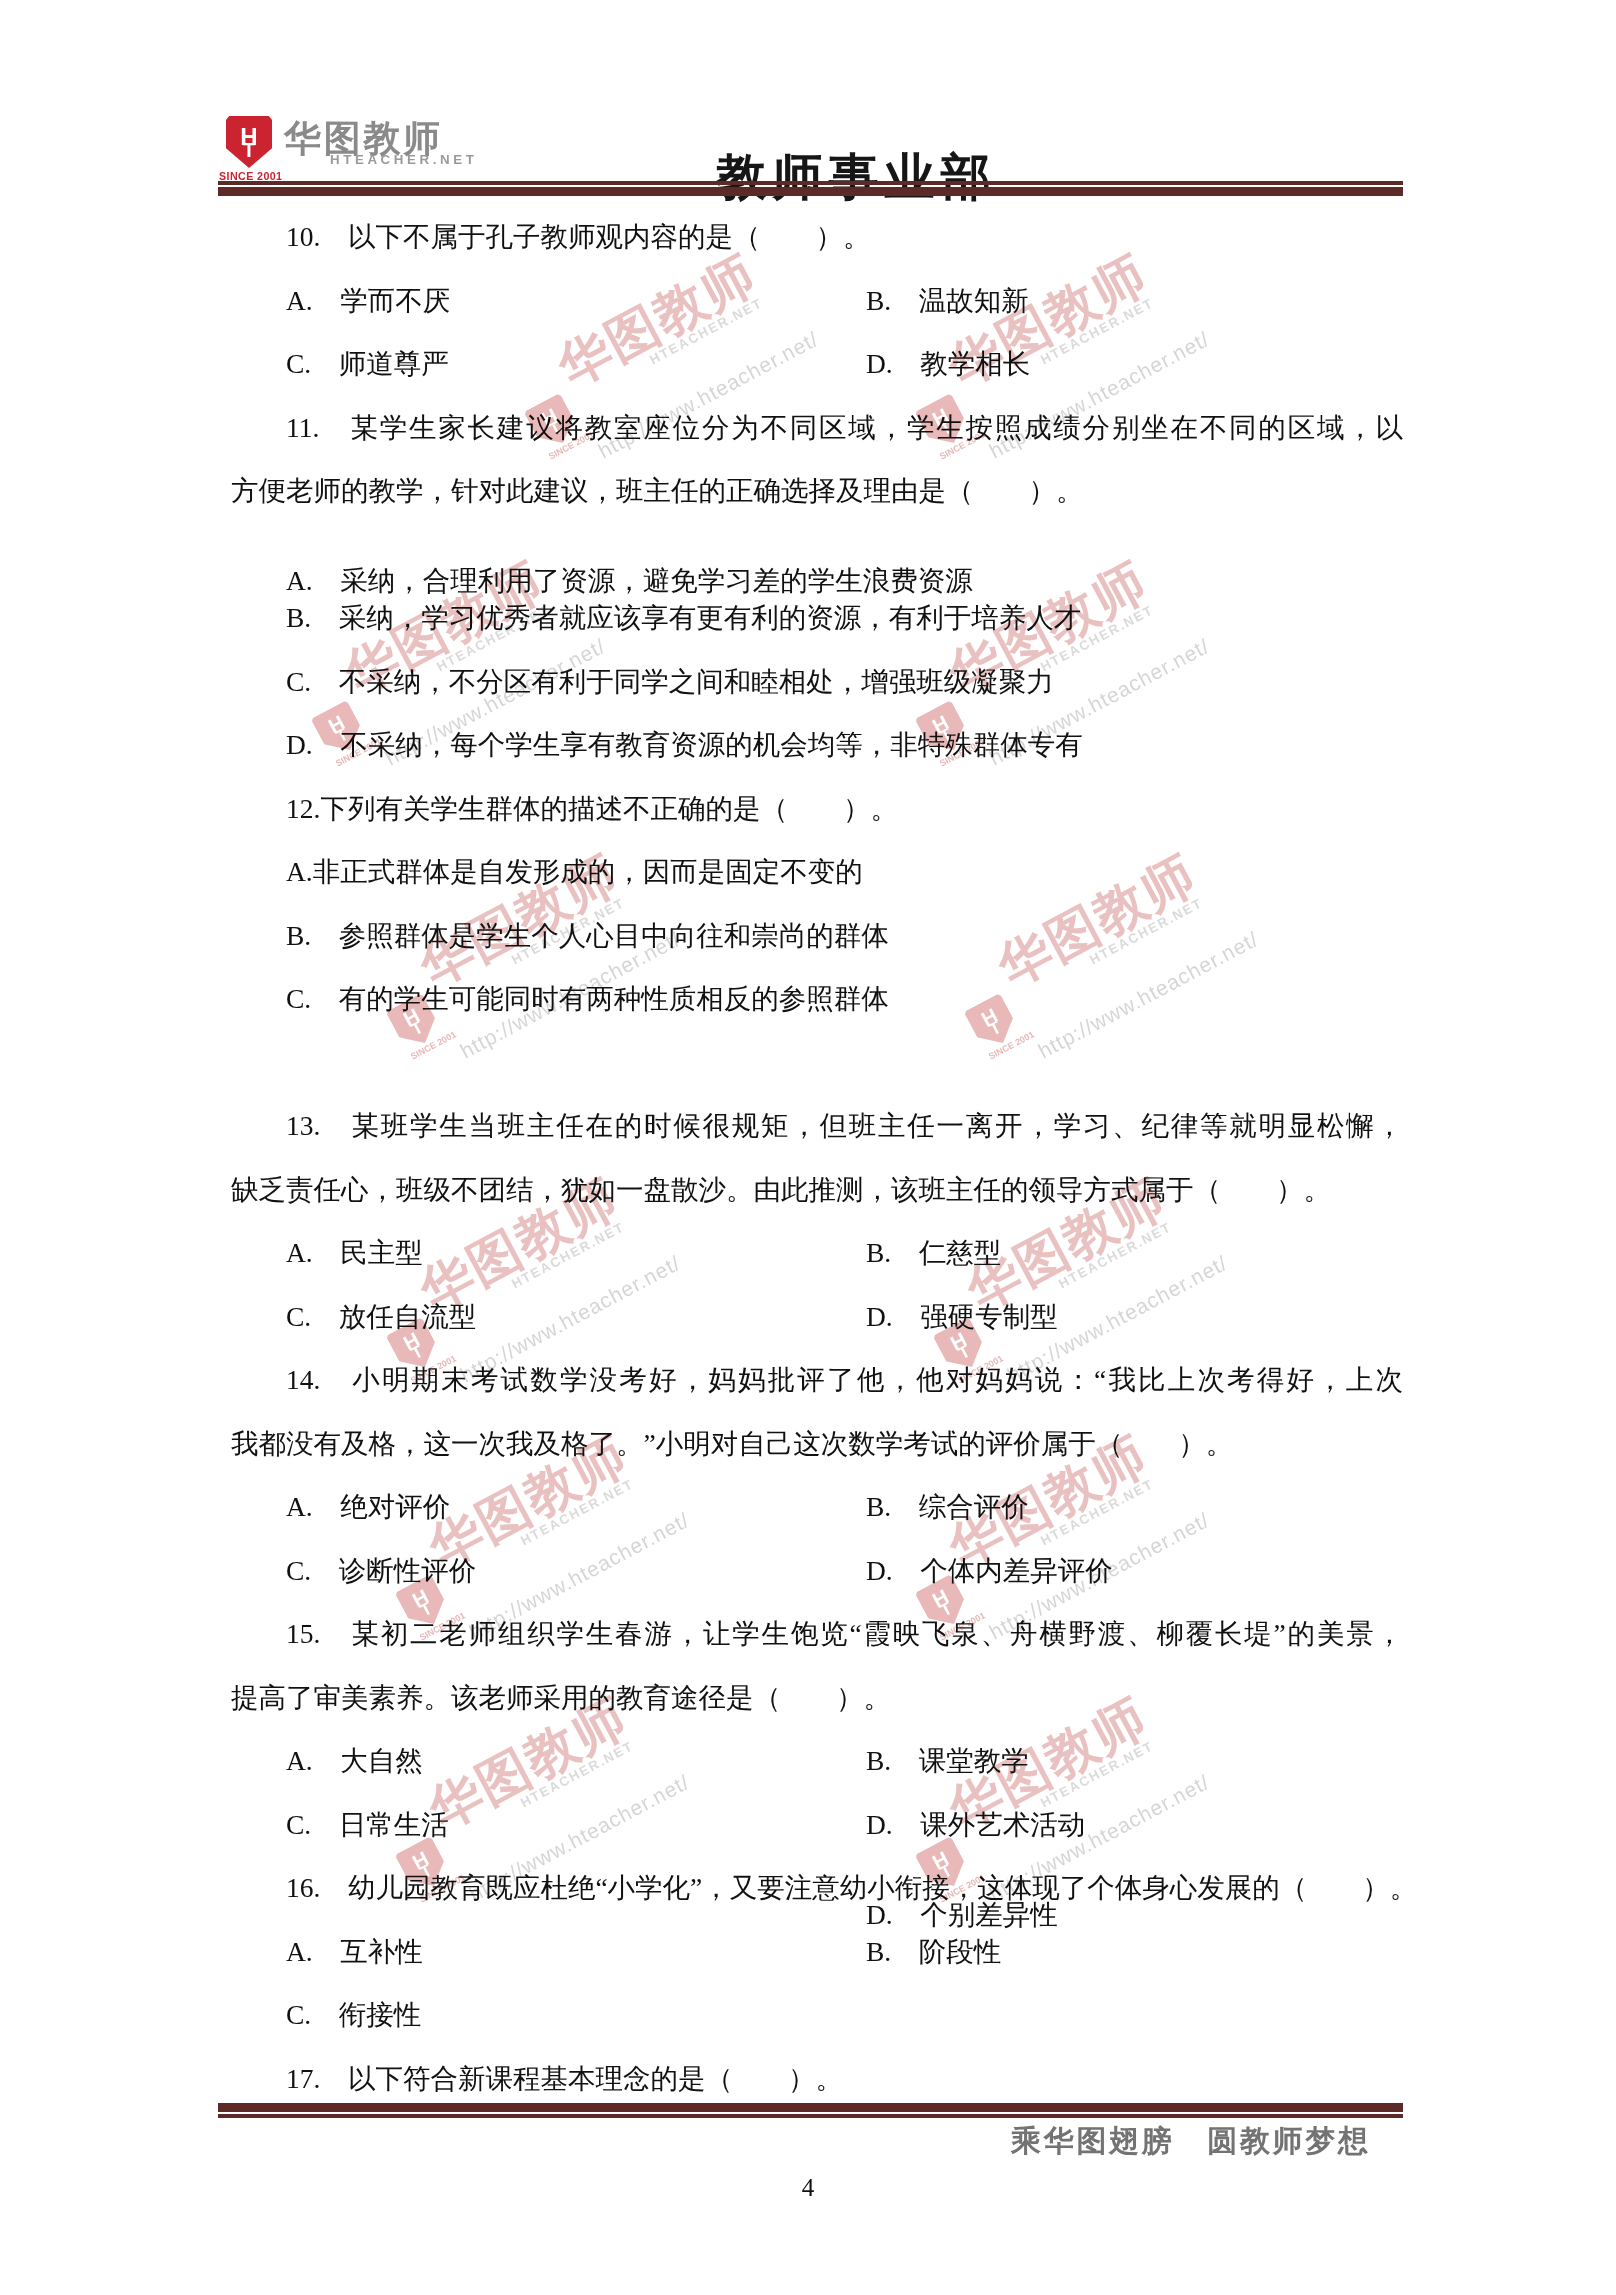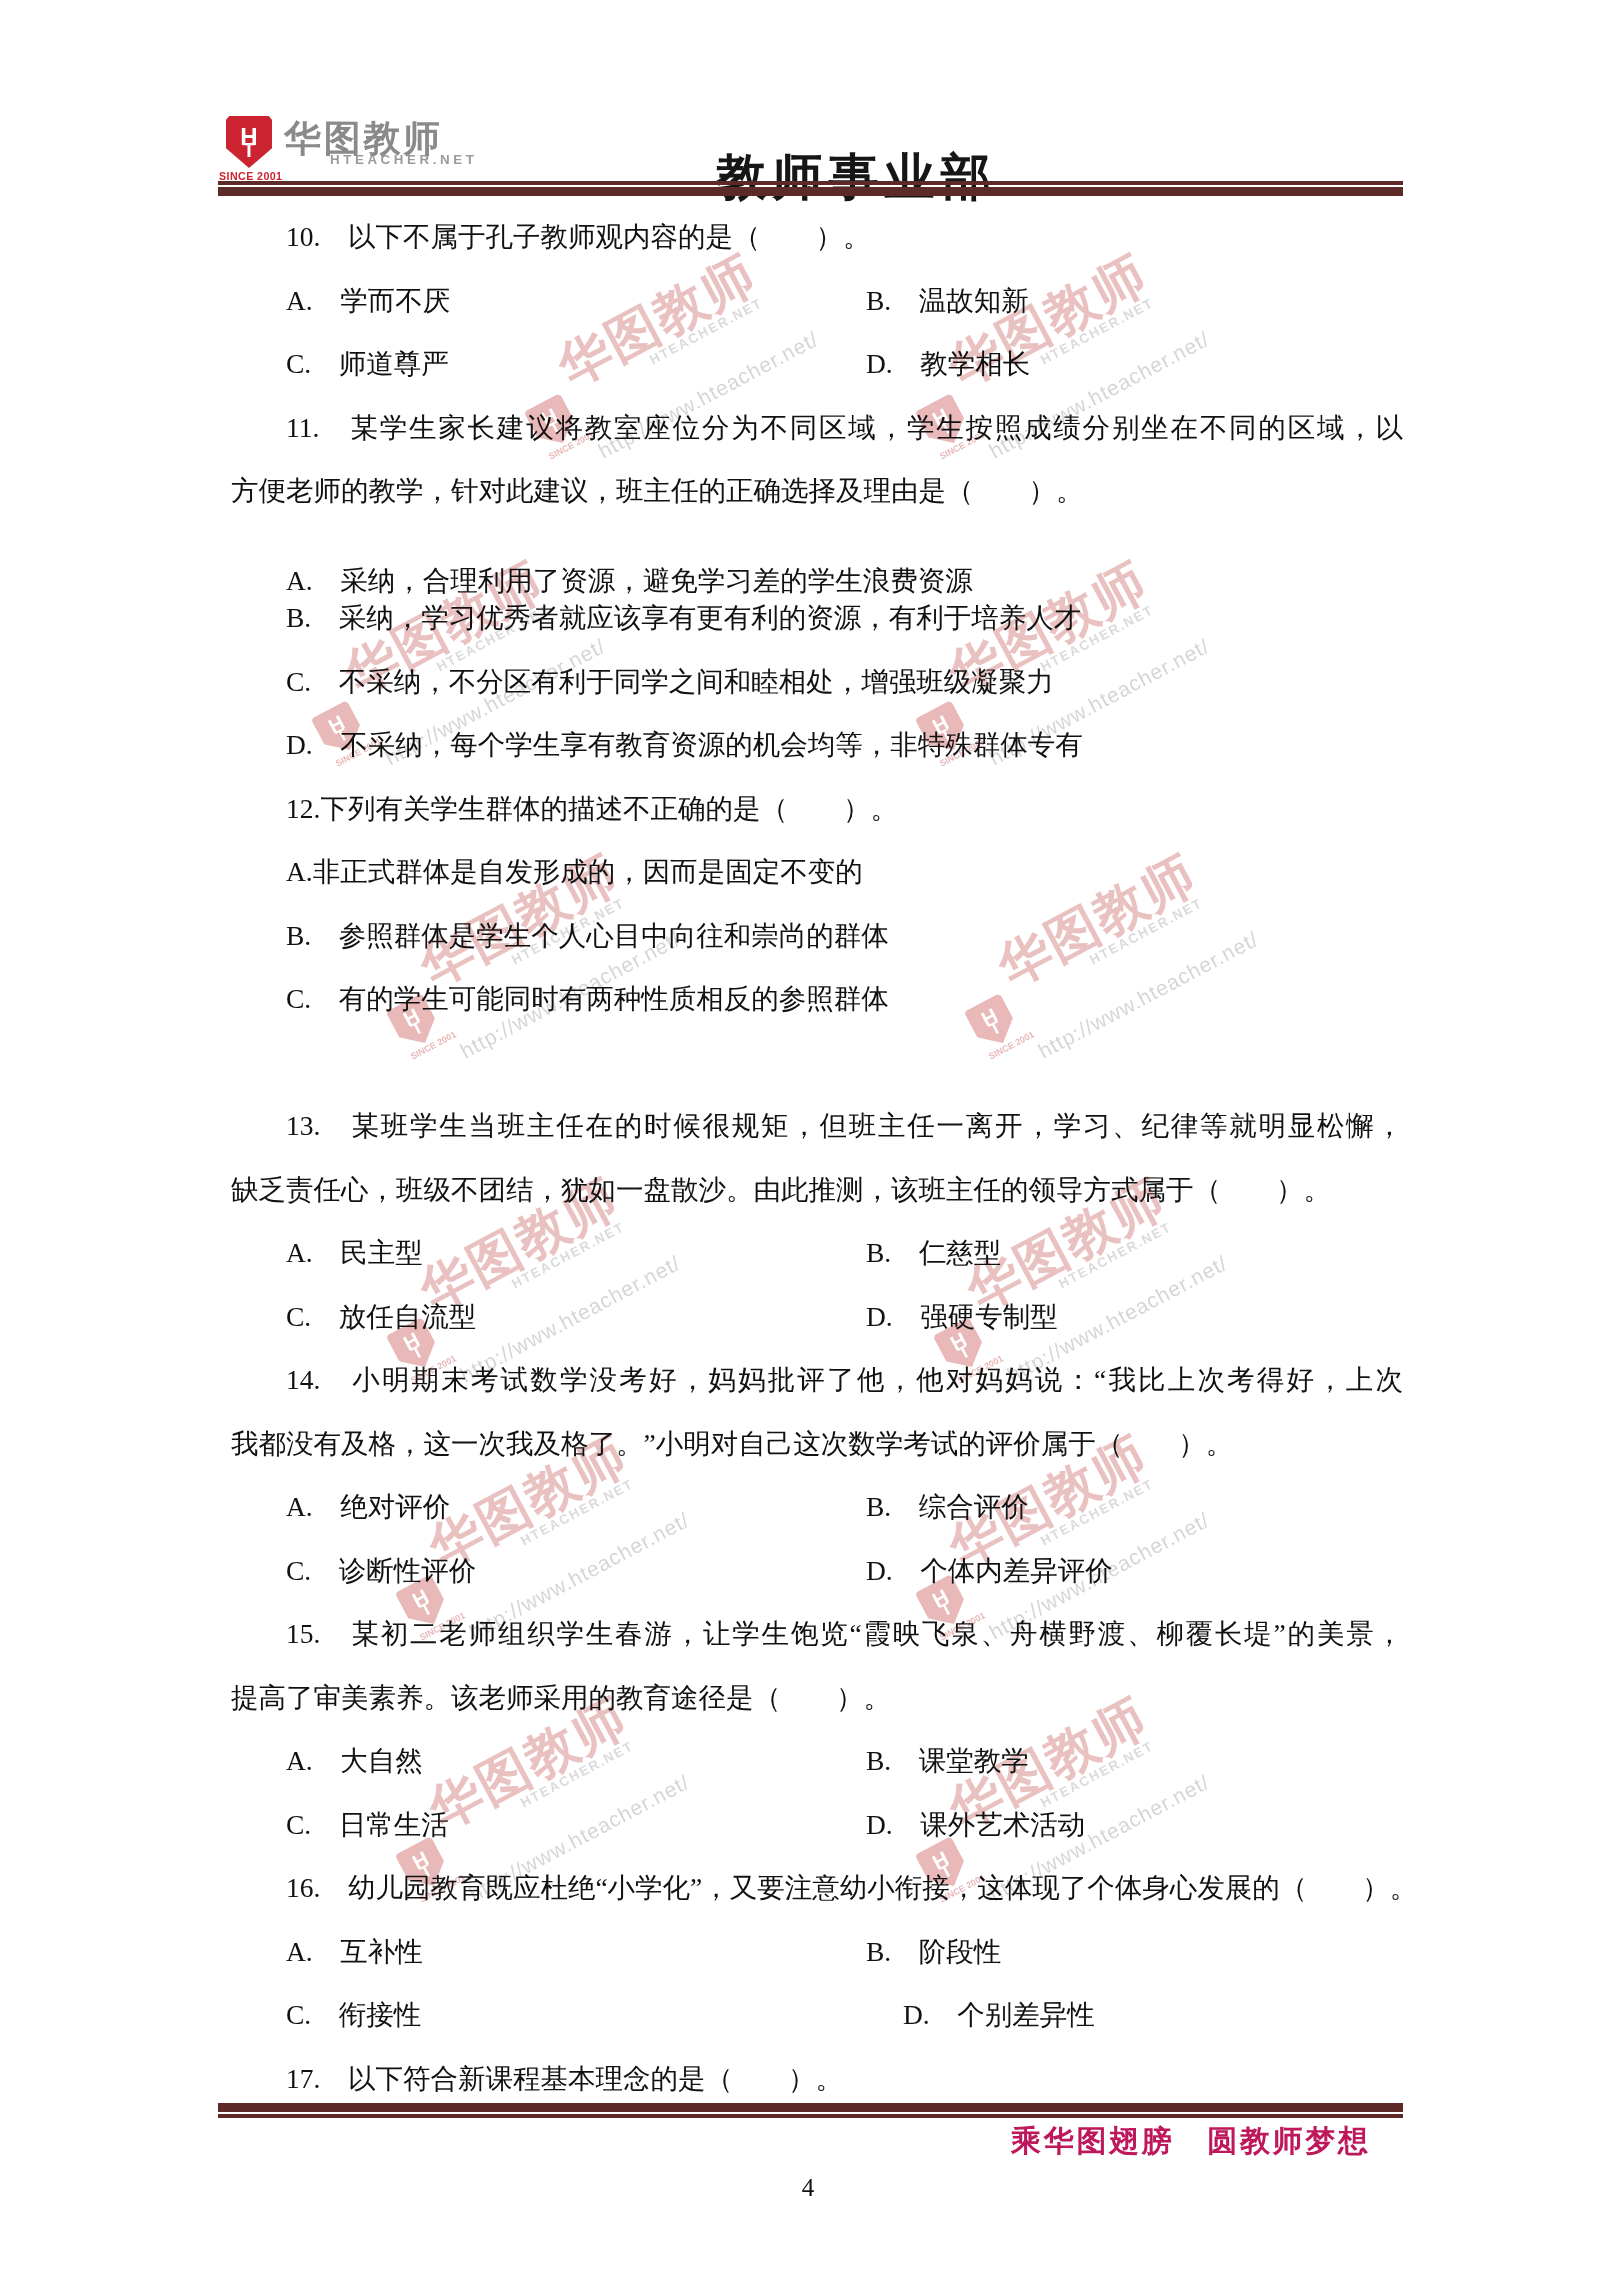--- a/index.html
+++ b/index.html
@@ -44,21 +44,21 @@
     clip-path:polygon(7% 0,93% 0,100% 7%,100% 62%,50% 100%,0 62%,0 7%);
     display:flex;flex-direction:column;align-items:center;justify-content:center;}
   .wm-shield .m1{color:#fff;font:700 20.4px "Liberation Sans","DejaVu Sans",sans-serif;line-height:17px;}
   .wm-shield .m2{color:#fff;font:700 17px "Liberation Sans","DejaVu Sans",sans-serif;line-height:12.4px;margin-top:-1.8px;}
   .wm-since{position:absolute;left:5.3px;top:99px;font:700 9px "Liberation Sans","DejaVu Sans",sans-serif;
     color:#d98c8c;white-space:nowrap;}
   .wm-url{position:absolute;left:52px;top:112px;font:400 21px "Liberation Sans","DejaVu Sans",sans-serif;
     color:#bcbcbc;letter-spacing:0.9px;white-space:nowrap;}
 
   
-  .footer-slogan{position:absolute;left:1011px;top:2121px;font-weight:600;font-size:30px;color:#be185d;
+  .footer-slogan{position:absolute;left:1011px;top:2121px;font-weight:600;font-size:30px;color:#737373;
     letter-spacing:2.7px;z-index:3;white-space:nowrap;}
   .page-number{position:absolute;left:0;top:2174px;width:1616px;text-align:center;font-size:25px;
     color:#111;z-index:3;}
 </style>
 </head>
 <body>
 
 <div id="page">
 
   <div class="logo-shield">
@@ -226,21 +226,21 @@
       <div class="bodyline stretch" style="left: 286px; top: 1616px;">15.　某初二老师组织学生春游，让学生饱览“霞映飞泉、舟横野渡、柳覆长堤”的美景，</div>
       <div class="bodyline" style="left: 231px; top: 1680px;">提高了审美素养。该老师采用的教育途径是（　　）。</div>
       <div class="bodyline" style="left: 286px; top: 1743px;">A.　大自然</div>
       <div class="bodyline" style="left: 866px; top: 1743px;">B.　课堂教学</div>
       <div class="bodyline" style="left: 286px; top: 1807px;">C.　日常生活</div>
       <div class="bodyline" style="left: 866px; top: 1807px;">D.　课外艺术活动</div>
       <div class="bodyline" style="left: 286px; top: 1870px;">16.　幼儿园教育既应杜绝“小学化”，又要注意幼小衔接，这体现了个体身心发展的（　　）。</div>
       <div class="bodyline" style="left: 286px; top: 1934px;">A.　互补性</div>
       <div class="bodyline" style="left: 866px; top: 1934px;">B.　阶段性</div>
       <div class="bodyline" style="left: 286px; top: 1997px;">C.　衔接性</div>
-      <div class="bodyline" style="left: 866px; top: 1997px; margin-left: 37px;">D.　个别差异性</div>
+      <div class="bodyline" style="left: 866px; top: 1897px;">D.　个别差异性</div>
       <div class="bodyline" style="left: 286px; top: 2061px;">17.　以下符合新课程基本理念的是（　　）。</div>
     </div>
 
   <div class="rule rule-f-thick"></div>
   <div class="rule rule-f-thin"></div>
   <div class="footer-slogan">乘华图翅膀　圆教师梦想</div>
   <div class="page-number">4</div>
 </div>
 
 

